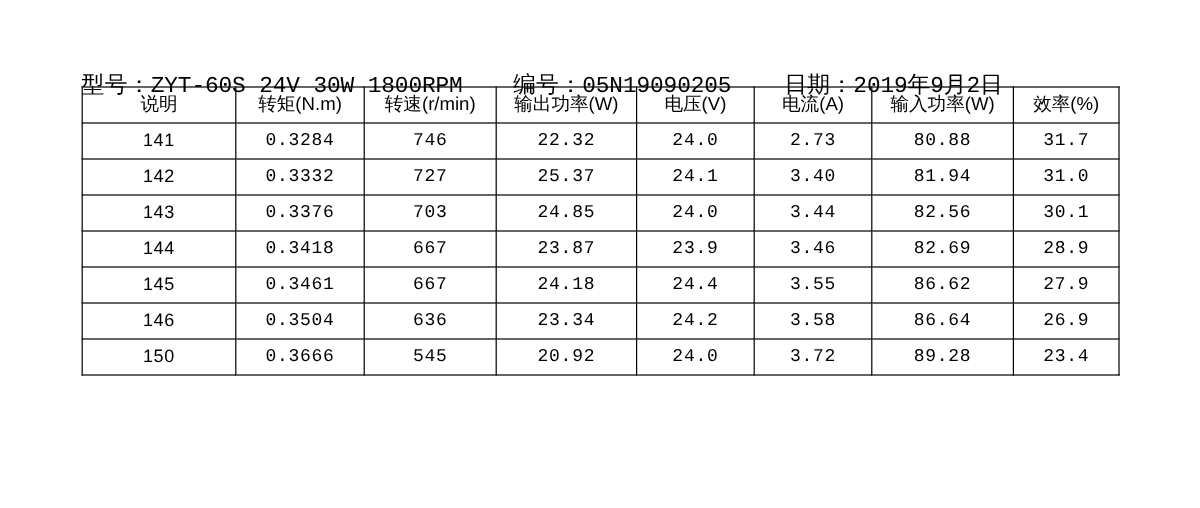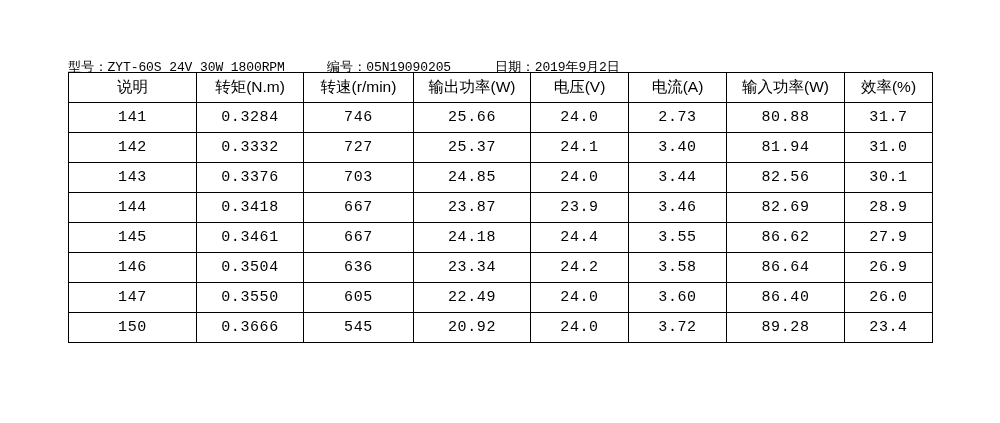--- a/index.html
+++ b/index.html
@@ -20,21 +20,21 @@
     top: 0;
     width: 1000px;
     height: 423px;
   }
   .header-line {
     position: absolute;
     left: 68px;
     top: 58px;
     width: 870px;
     height: 22px;
-    font-size: 13px;
+    font-size: 19px;
     font-family: "Liberation Sans", sans-serif;
     white-space: nowrap;
     letter-spacing: 0.2px;
   }
   .hdr-item {
     display: inline-block;
     vertical-align: baseline;
   }
   .hdr-label {
     font-family: "Liberation Sans", sans-serif;
@@ -63,21 +63,21 @@
     font-weight: normal;
     font-family: "Liberation Sans", sans-serif;
     vertical-align: middle;
   }
   table.data td {
     font-family: "Liberation Mono", monospace;
     font-size: 15px;
     letter-spacing: 0.6px;
   }
   table.data td.label-cell {
-    font-family: Liberation Mono, monospace;
+    font-family: Liberation Sans, sans-serif;
   }
   col.c0 { width: 128px; }
   col.c1 { width: 107px; }
   col.c2 { width: 110px; }
   col.c3 { width: 117px; }
   col.c4 { width: 98px; }
   col.c5 { width: 98px; }
   col.c6 { width: 118px; }
   col.c7 { width: 88px; }
 </style>
@@ -111,21 +111,21 @@
         <th>电流(A)</th>
         <th>输入功率(W)</th>
         <th>效率(%)</th>
       </tr>
     </thead>
     <tbody>
       <tr>
         <td class="label-cell">141</td>
         <td>0.3284</td>
         <td>746</td>
-        <td>25.66</td>
+        <td>22.32</td>
         <td>24.0</td>
         <td>2.73</td>
         <td>80.88</td>
         <td>31.7</td>
       </tr>
       <tr>
         <td class="label-cell">142</td>
         <td>0.3332</td>
         <td>727</td>
         <td>25.37</td>
@@ -168,30 +168,20 @@
         <td class="label-cell">146</td>
         <td>0.3504</td>
         <td>636</td>
         <td>23.34</td>
         <td>24.2</td>
         <td>3.58</td>
         <td>86.64</td>
         <td>26.9</td>
       </tr>
       <tr>
-        <td class="label-cell">147</td>
-        <td>0.3550</td>
-        <td>605</td>
-        <td>22.49</td>
-        <td>24.0</td>
-        <td>3.60</td>
-        <td>86.40</td>
-        <td>26.0</td>
-      </tr>
-      <tr>
         <td class="label-cell">150</td>
         <td>0.3666</td>
         <td>545</td>
         <td>20.92</td>
         <td>24.0</td>
         <td>3.72</td>
         <td>89.28</td>
         <td>23.4</td>
       </tr>
     </tbody>

